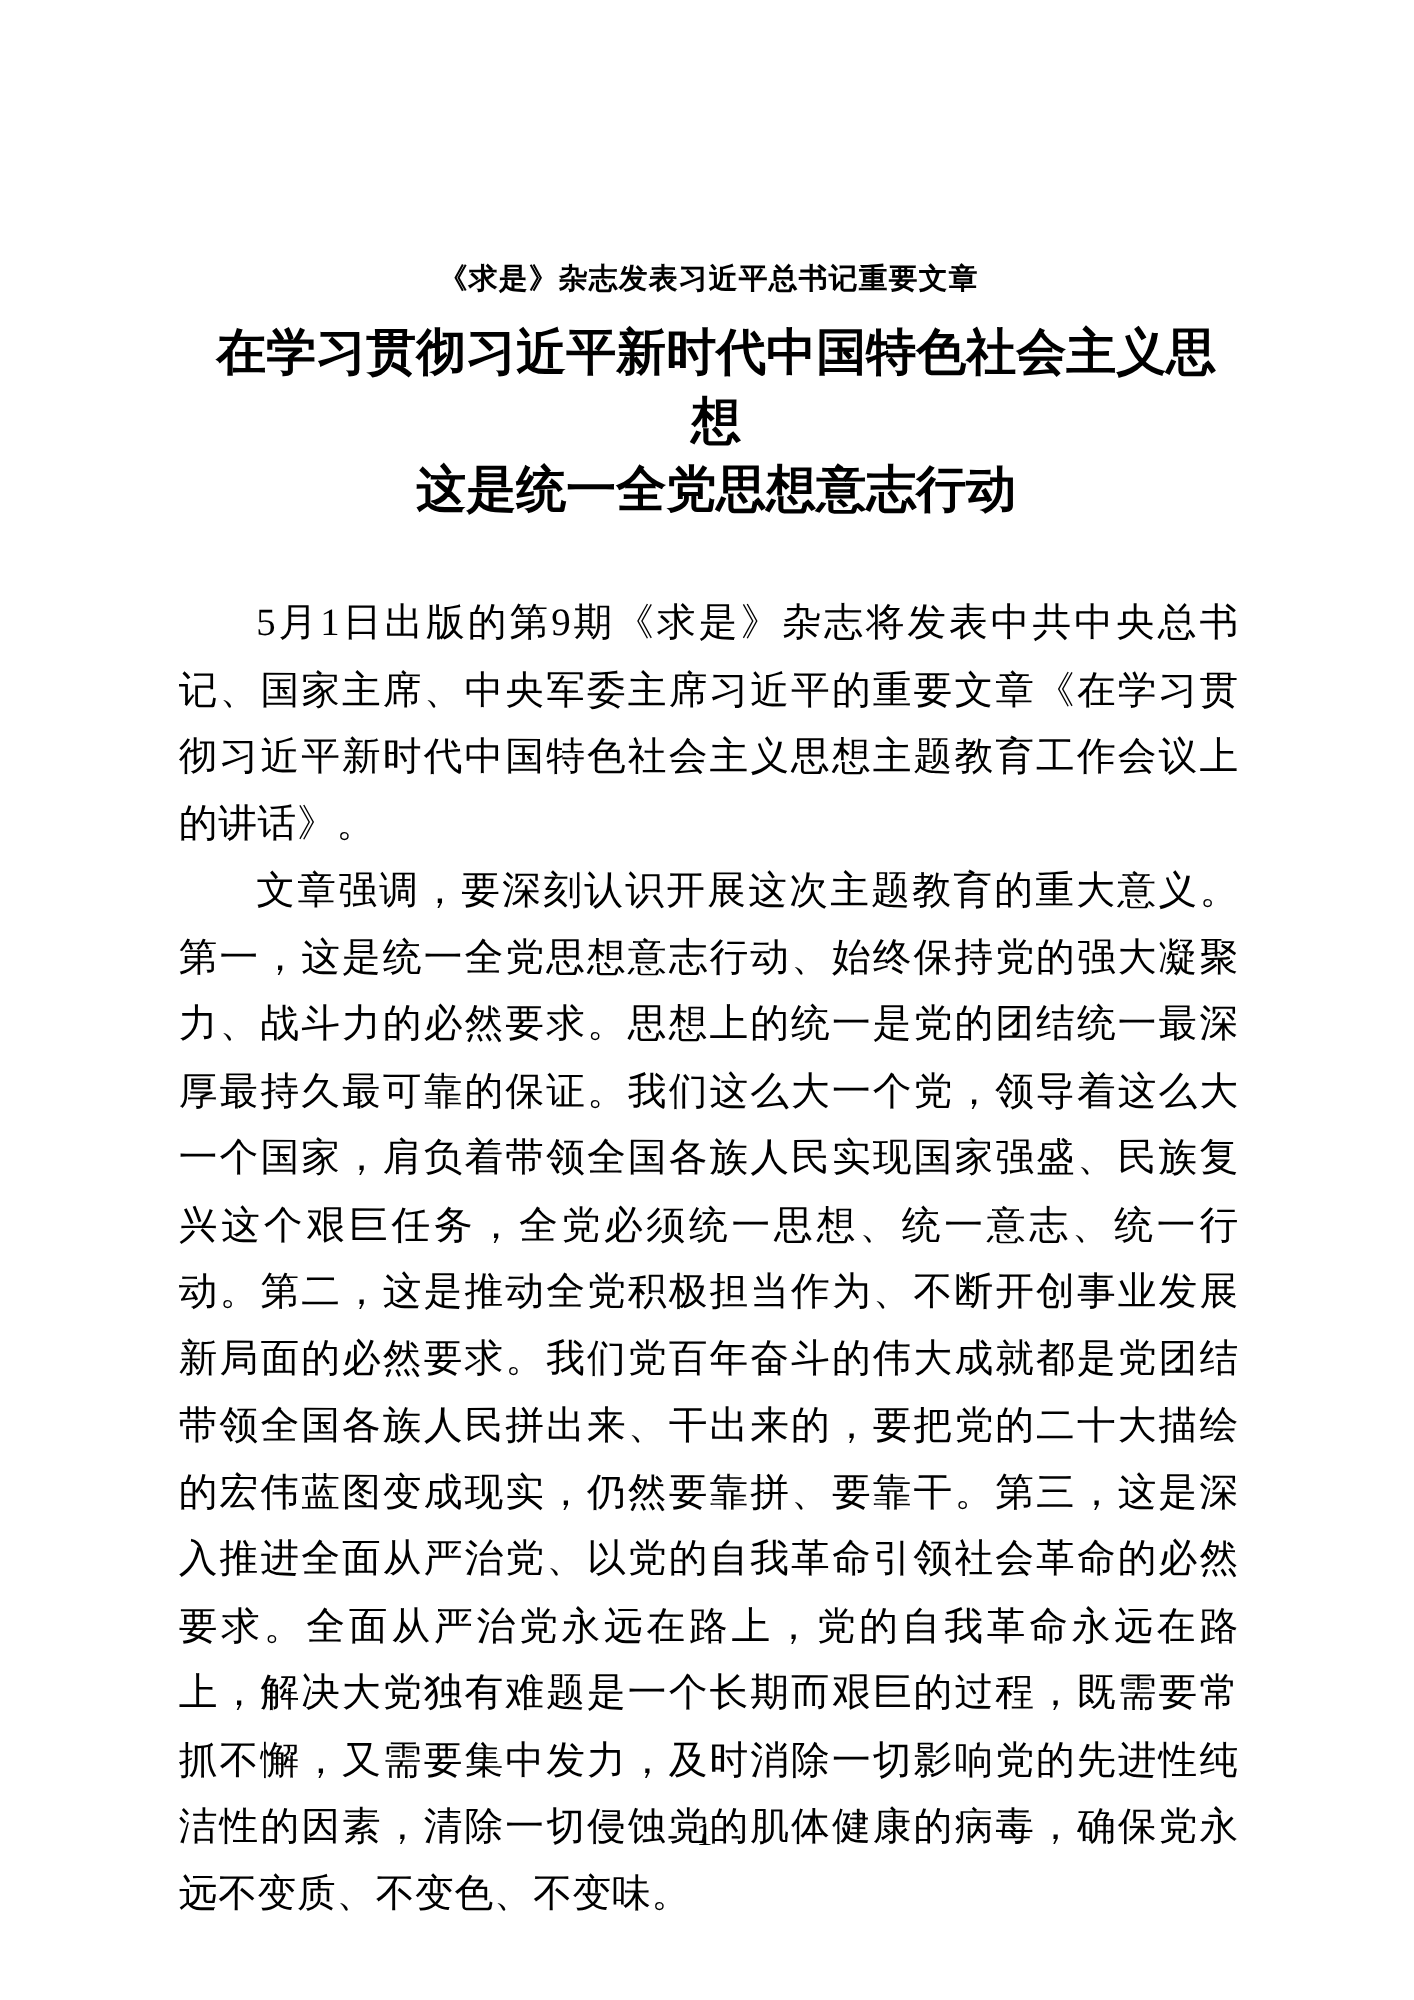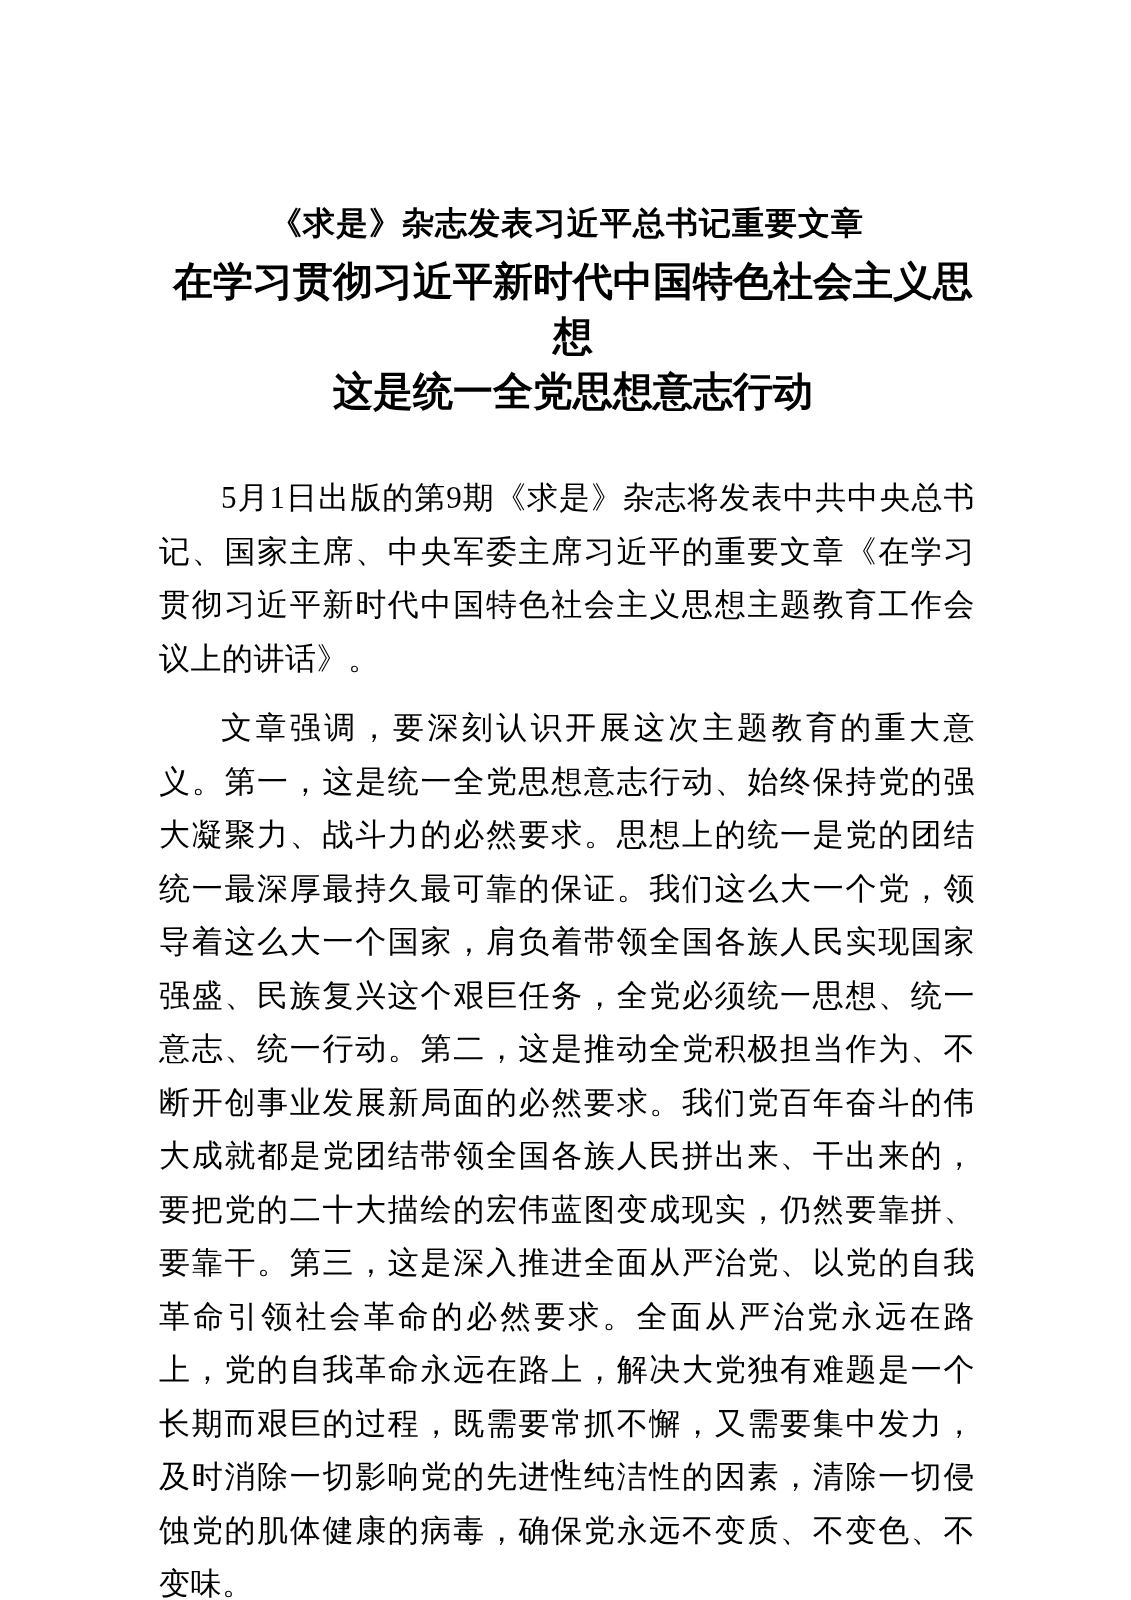--- a/index.html
+++ b/index.html
@@ -19,42 +19,42 @@
   }
   .content {
     position: absolute;
     left: 143px;
     top: 0;
     width: 848px;
   }
   .doc-subtitle {
     margin-top: 204px;
     text-align: center;
-    font-size: 32px;
+    font-size: 23px;
     line-height: 38px;
     font-weight: bold;
     font-family: "Liberation Serif", serif;
     letter-spacing: 1px;
   }
   .doc-title {
     margin: 12px 0 0 12px;
     text-align: center;
     font-size: 40px;
     line-height: 55px;
     font-weight: bold;
     font-family: "Liberation Serif", serif;
   }
   .doc-title .title-line {
     display: block;
   }
   .body-text {
     margin-top: 52px;
   }
   .body-text p {
-    margin: 16px;
+    margin: 0;
     text-indent: 2em;
     font-size: 31px;
     line-height: 53.5px;
     text-align: justify;
     text-justify: inter-ideograph;
     font-family: "Liberation Serif", serif;
     letter-spacing: 0.5px;
   }
   .page-number {
     position: absolute;

